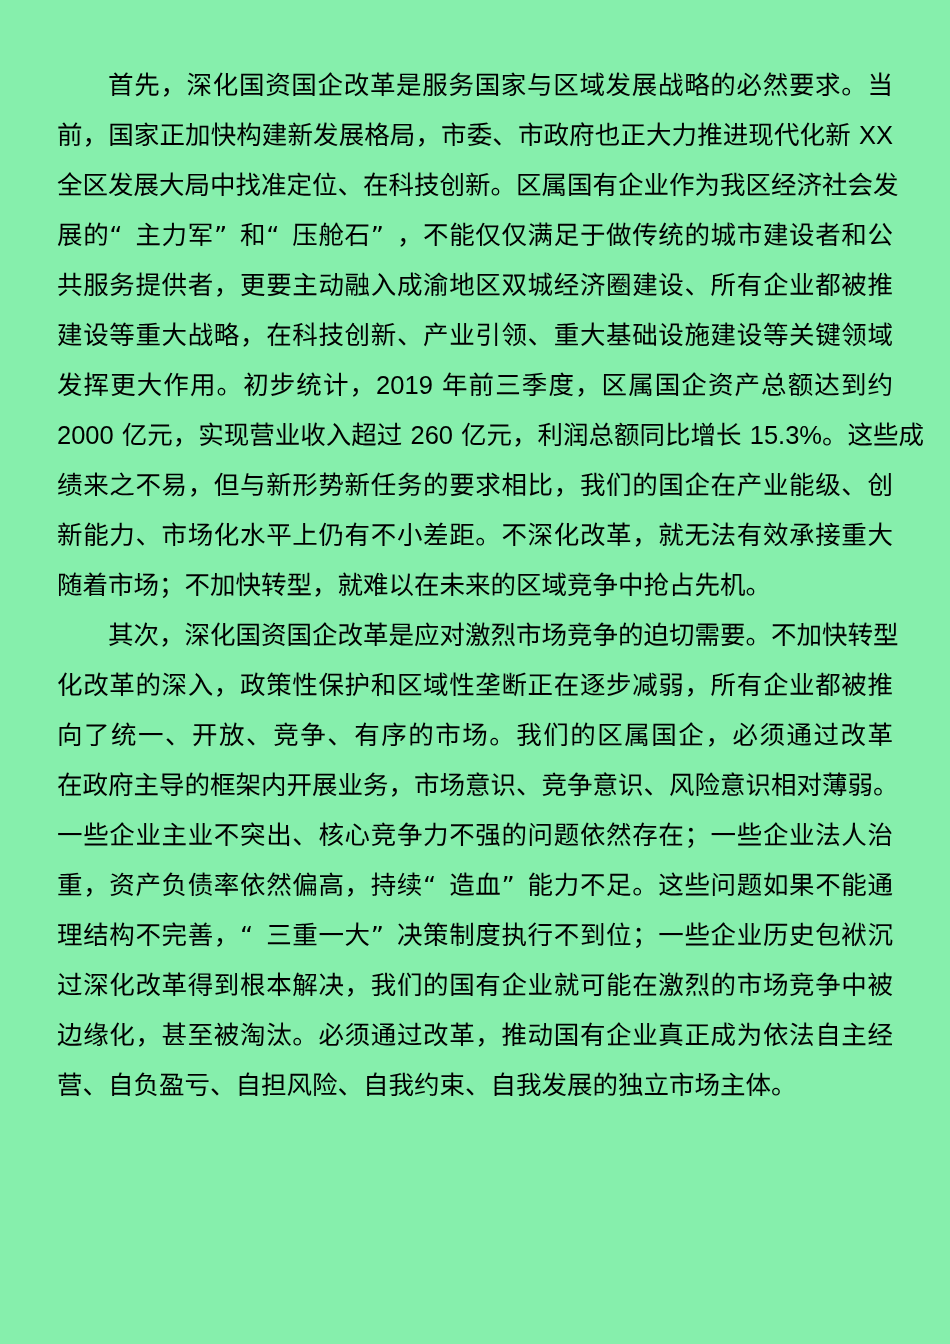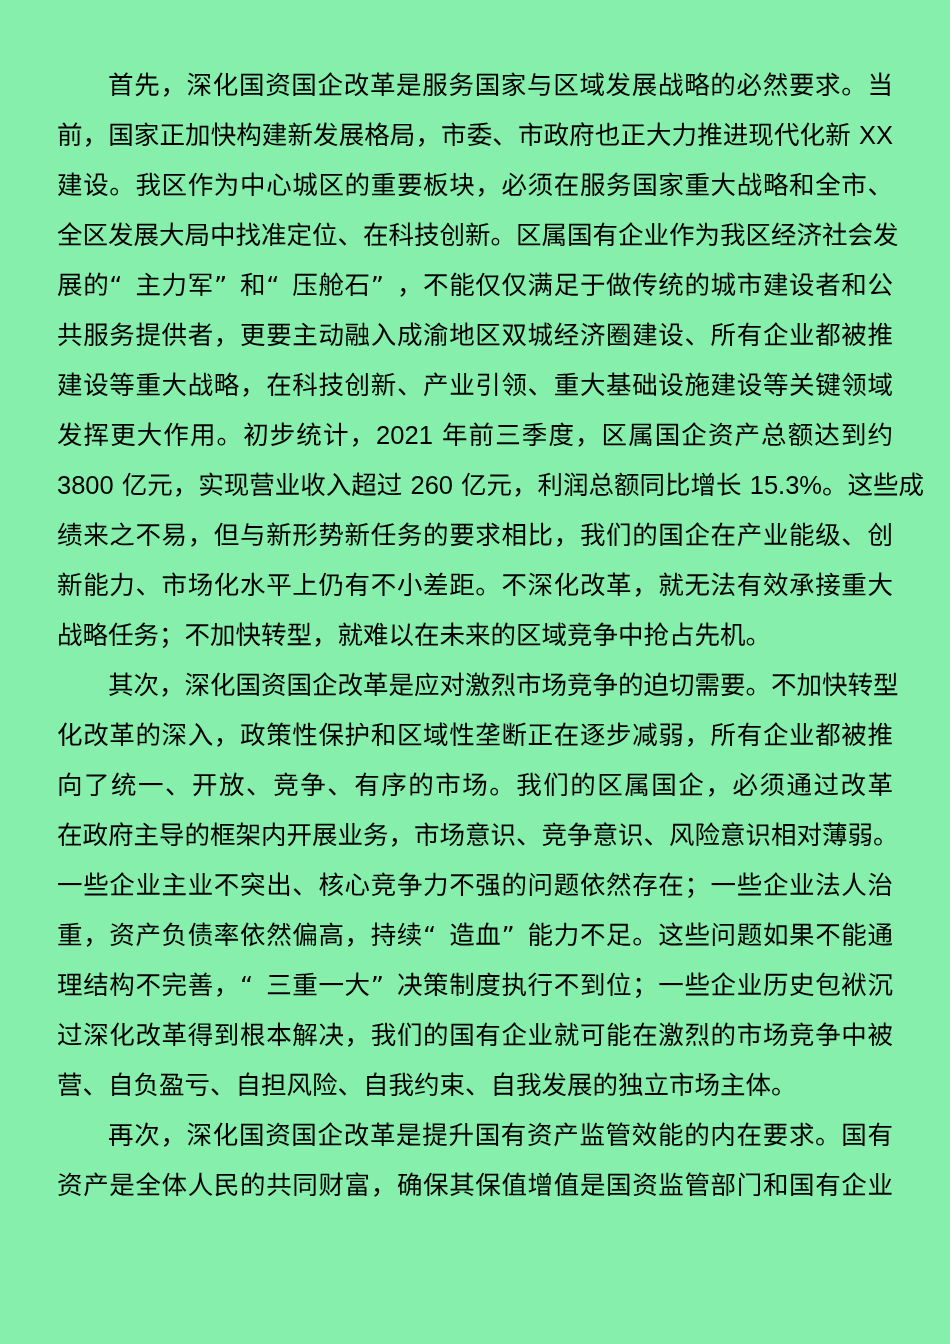--- a/index.html
+++ b/index.html
@@ -48,40 +48,36 @@
   }
 </style>
 </head>
 <body>
 
 <div class="page">
   <div class="doc">
       <div class="para">
         <div class="line first">首先，深化国资国企改革是服务国家与区域发展战略的必然要求。当</div>
         <div class="line">前，国家正加快构建新发展格局，市委、市政府也正大力推进现代化新 <span class="lat">XX</span></div>
-        <div class="line">建设。我区作为中心城区的重要板块，必须在服务国家重大战略和全市、</div>
         <div class="line">全区发展大局中找准定位、在科技创新。区属国有企业作为我区经济社会发</div>
         <div class="line">展的<span class="fw">“</span>主力军<span class="fw">”</span>和<span class="fw">“</span>压舱石<span class="fw">”</span>，不能仅仅满足于做传统的城市建设者和公</div>
         <div class="line">共服务提供者，更要主动融入成渝地区双城经济圈建设、所有企业都被推</div>
         <div class="line">建设等重大战略，在科技创新、产业引领、重大基础设施建设等关键领域</div>
-        <div class="line">发挥更大作用。初步统计，<span class="lat">2021</span> 年前三季度，区属国企资产总额达到约</div>
-        <div class="line"><span class="lat">3800</span> 亿元，实现营业收入超过 <span class="lat">260</span> 亿元，利润总额同比增长 <span class="lat">15.3%</span>。这些成</div>
+        <div class="line">发挥更大作用。初步统计，<span class="lat">2019</span> 年前三季度，区属国企资产总额达到约</div>
+        <div class="line"><span class="lat">2000</span> 亿元，实现营业收入超过 <span class="lat">260</span> 亿元，利润总额同比增长 <span class="lat">15.3%</span>。这些成</div>
         <div class="line">绩来之不易，但与新形势新任务的要求相比，我们的国企在产业能级、创</div>
         <div class="line">新能力、市场化水平上仍有不小差距。不深化改革，就无法有效承接重大</div>
-        <div class="line end">战略任务；不加快转型，就难以在未来的区域竞争中抢占先机。</div>
+        <div class="line end">随着市场；不加快转型，就难以在未来的区域竞争中抢占先机。</div>
       </div>
       <div class="para">
         <div class="line first">其次，深化国资国企改革是应对激烈市场竞争的迫切需要。不加快转型</div>
         <div class="line">化改革的深入，政策性保护和区域性垄断正在逐步减弱，所有企业都被推</div>
         <div class="line">向了统一、开放、竞争、有序的市场。我们的区属国企，必须通过改革</div>
         <div class="line">在政府主导的框架内开展业务，市场意识、竞争意识、风险意识相对薄弱。</div>
         <div class="line">一些企业主业不突出、核心竞争力不强的问题依然存在；一些企业法人治</div>
         <div class="line">重，资产负债率依然偏高，持续<span class="fw">“</span>造血<span class="fw">”</span>能力不足。这些问题如果不能通</div>
         <div class="line">理结构不完善，<span class="fw">“</span>三重一大<span class="fw">”</span>决策制度执行不到位；一些企业历史包袱沉</div>
         <div class="line">过深化改革得到根本解决，我们的国有企业就可能在激烈的市场竞争中被</div>
+        <div class="line">边缘化，甚至被淘汰。必须通过改革，推动国有企业真正成为依法自主经</div>
         <div class="line end">营、自负盈亏、自担风险、自我约束、自我发展的独立市场主体。</div>
-      </div>
-      <div class="para">
-        <div class="line first">再次，深化国资国企改革是提升国有资产监管效能的内在要求。国有</div>
-        <div class="line">资产是全体人民的共同财富，确保其保值增值是国资监管部门和国有企业</div>
       </div>
     </div>
 </div>
 
 </body></html>

